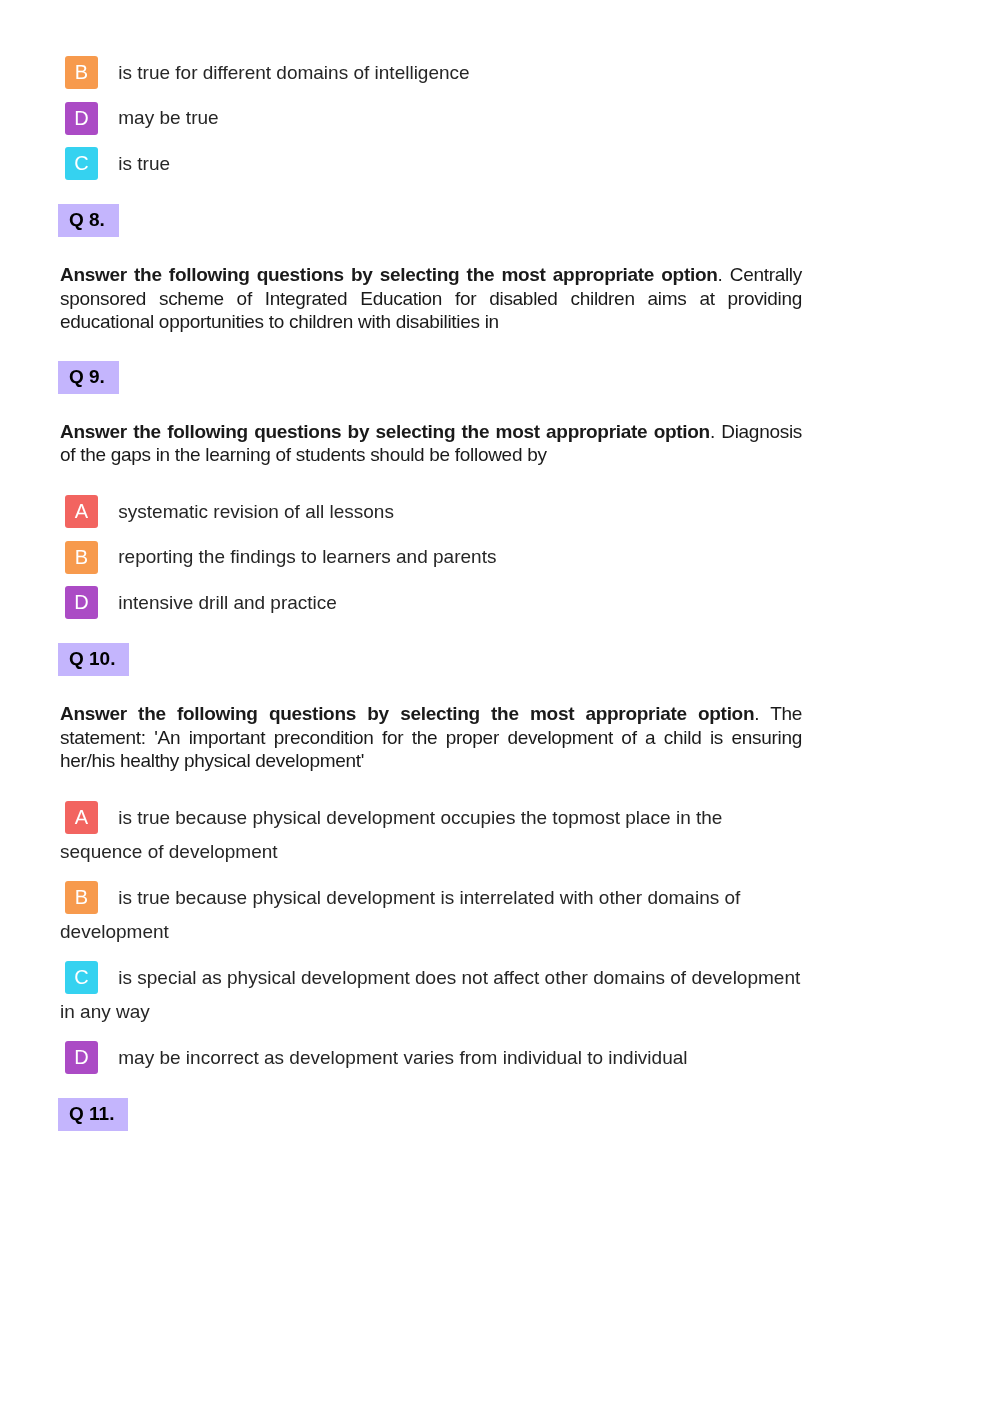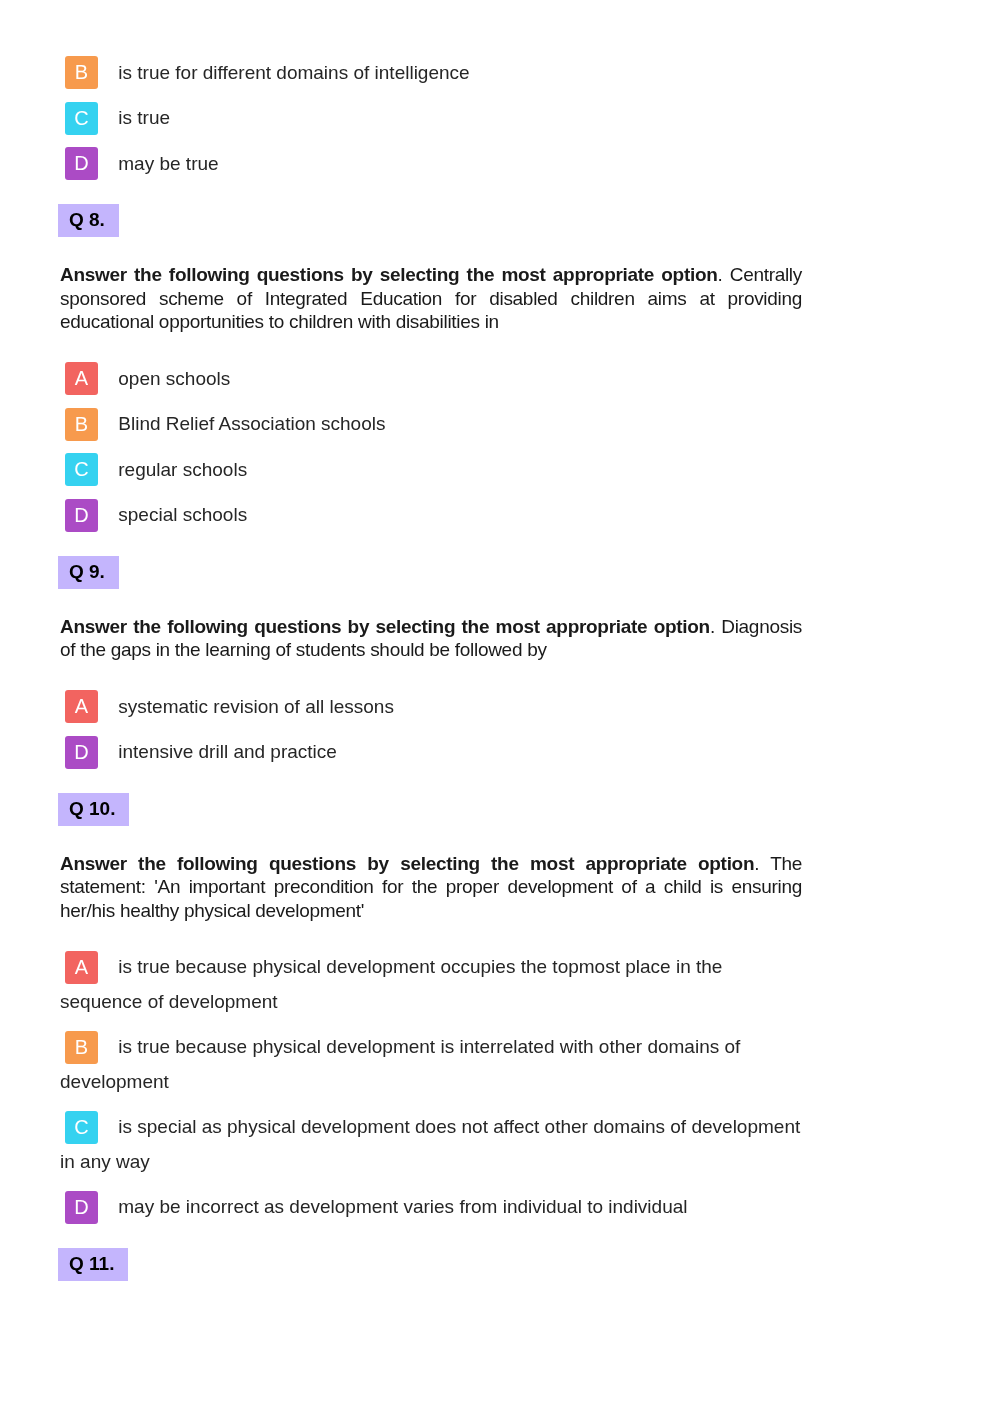--- a/index.html
+++ b/index.html
@@ -36,34 +36,29 @@
   .bi { font-weight:700; }
 
   .opt-group { margin-top:0; }
 </style>
 </head>
 <body>
 
 <div class="page">
   <main id="content">
       <div class="opt"><span class="badge" style="background: rgb(247, 154, 77);">B</span> <span class="opt-text">is true for different domains of intelligence</span></div>
+      <div class="opt"><span class="badge" style="background: rgb(171, 75, 197);">D</span> <span class="opt-text">may be true</span></div>
       <div class="opt"><span class="badge" style="background: rgb(53, 210, 240);">C</span> <span class="opt-text">is true</span></div>
-      <div class="opt"><span class="badge" style="background: rgb(171, 75, 197);">D</span> <span class="opt-text">may be true</span></div>
       <div class="q-header-row"><span class="q-label">Q 8.</span></div>
       <p class="q-text"><span class="b">Answer the following questions by selecting the</span> <span class="bi">most appropriate</span> <span class="b">option</span><span>. </span><span>Centrally sponsored scheme of Integrated Education for disabled children aims at providing educational opportunities to children with disabilities in</span></p>
-      <div class="opt-group">
-        <div class="opt"><span class="badge" style="background: rgb(242, 100, 96);">A</span> <span class="opt-text">open schools</span></div>
-        <div class="opt"><span class="badge" style="background: rgb(247, 154, 77);">B</span> <span class="opt-text">Blind Relief Association schools</span></div>
-        <div class="opt"><span class="badge" style="background: rgb(53, 210, 240);">C</span> <span class="opt-text">regular schools</span></div>
-        <div class="opt"><span class="badge" style="background: rgb(171, 75, 197);">D</span> <span class="opt-text">special schools</span></div>
-      </div>
       <div class="q-header-row"><span class="q-label">Q 9.</span></div>
       <p class="q-text"><span class="b">Answer the following questions by selecting the</span> <span class="bi">most appropriate</span> <span class="b">option</span><span>. </span><span>Diagnosis of the gaps in the learning of students should be followed by</span></p>
       <div class="opt-group">
         <div class="opt"><span class="badge" style="background: rgb(242, 100, 96);">A</span> <span class="opt-text">systematic revision of all lessons</span></div>
+        <div class="opt"><span class="badge" style="background: rgb(247, 154, 77);">B</span> <span class="opt-text">reporting the findings to learners and parents</span></div>
         <div class="opt"><span class="badge" style="background: rgb(171, 75, 197);">D</span> <span class="opt-text">intensive drill and practice</span></div>
       </div>
       <div class="q-header-row"><span class="q-label">Q 10.</span></div>
       <p class="q-text"><span class="b">Answer the following questions by selecting the</span> <span class="bi">most appropriate</span> <span class="b">option</span><span>. </span><span>The statement: 'An important precondition for the proper development of a child is ensuring her/his healthy physical development'</span></p>
       <div class="opt-group">
         <div class="opt"><span class="badge" style="background: rgb(242, 100, 96);">A</span> <span class="opt-text">is true because physical development occupies the topmost place in the sequence of development</span></div>
         <div class="opt"><span class="badge" style="background: rgb(247, 154, 77);">B</span> <span class="opt-text">is true because physical development is interrelated with other domains of development</span></div>
         <div class="opt"><span class="badge" style="background: rgb(53, 210, 240);">C</span> <span class="opt-text">is special as physical development does not affect other domains of development in any way</span></div>
         <div class="opt"><span class="badge" style="background: rgb(171, 75, 197);">D</span> <span class="opt-text">may be incorrect as development varies from individual to individual</span></div>
       </div>

